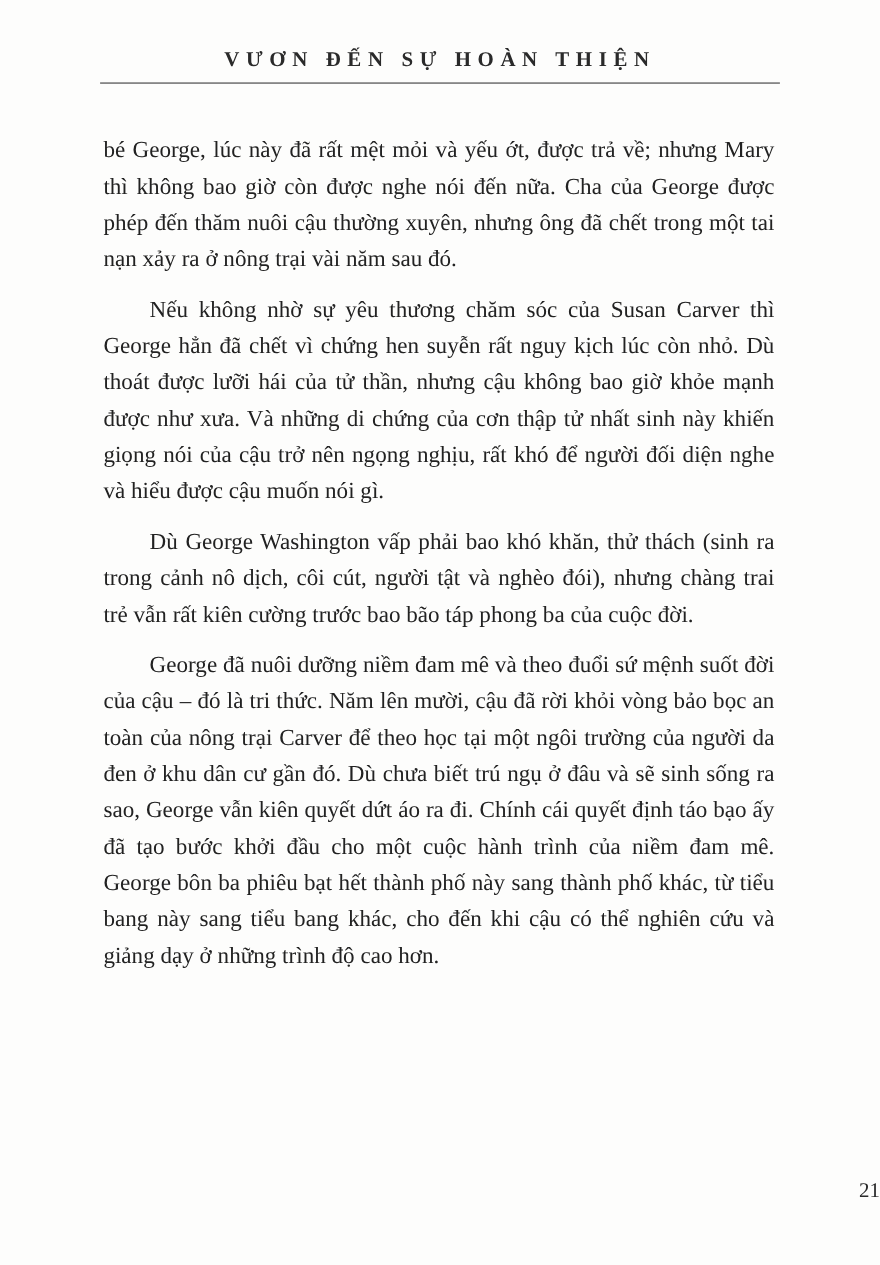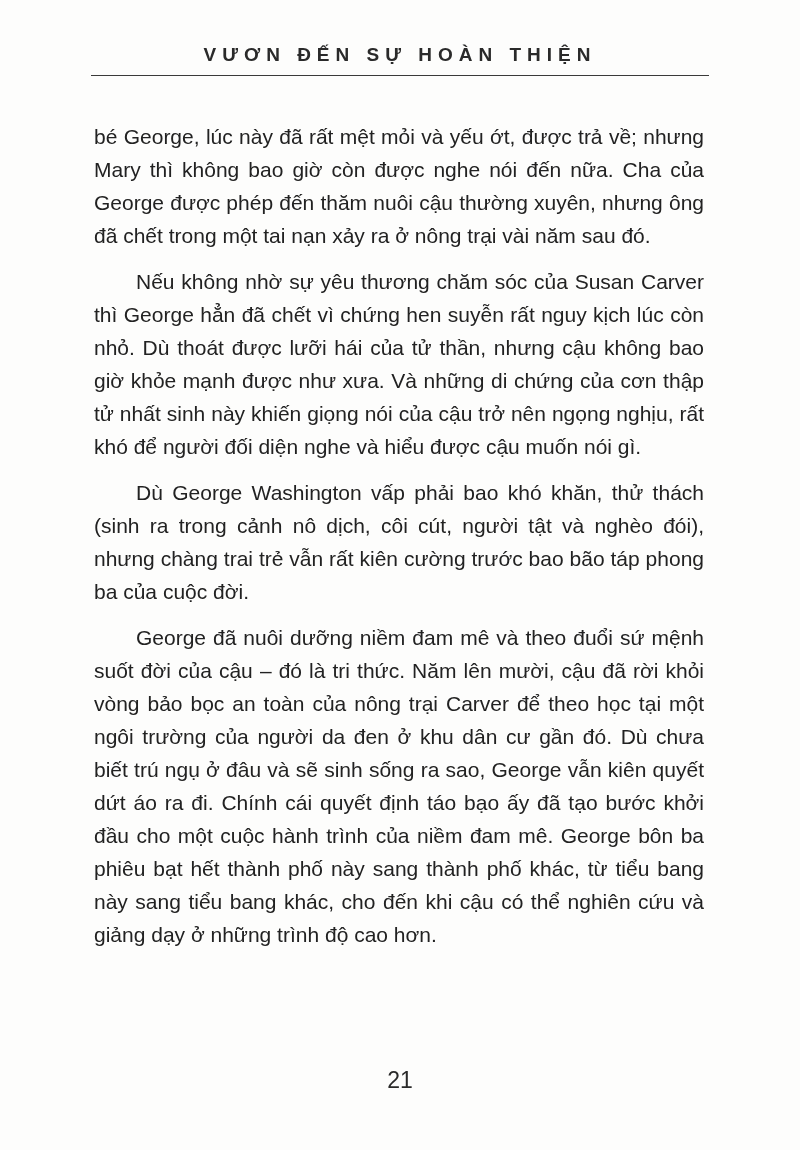--- a/index.html
+++ b/index.html
@@ -6,21 +6,21 @@
     margin: 0;
     padding: 0;
     background: #ffffff;
   }
   .page {
     position: relative;
     width: 800px;
     height: 1150px;
     margin: 0 auto;
     background: #fdfdfc;
-    font-family: Liberation Sans, sans-serif;
+    font-family: Liberation Serif, serif;
     color: #222222;
     box-sizing: border-box;
     overflow: hidden;
   }
   .running-head {
     padding-top: 44px;
     text-align: center;
   }
   .running-head-title {
     display: inline-block;
@@ -49,22 +49,22 @@
     text-indent: 42px;
   }
   .body-text p.continuation {
     text-indent: 0;
   }
   .page-number {
     position: absolute;
     left: 0;
     right: 0;
     bottom: 56px;
-    text-align: center;
-    font-size: 23px;
+    text-align: right;
+    font-size: 19px;
     color: #2a2a2a;
   }
 </style>
 </head>
 <body>
 
 <div class="page">
 
   <div class="running-head">
     <span class="running-head-title">VƯƠN ĐẾN SỰ HOÀN THIỆN</span>

